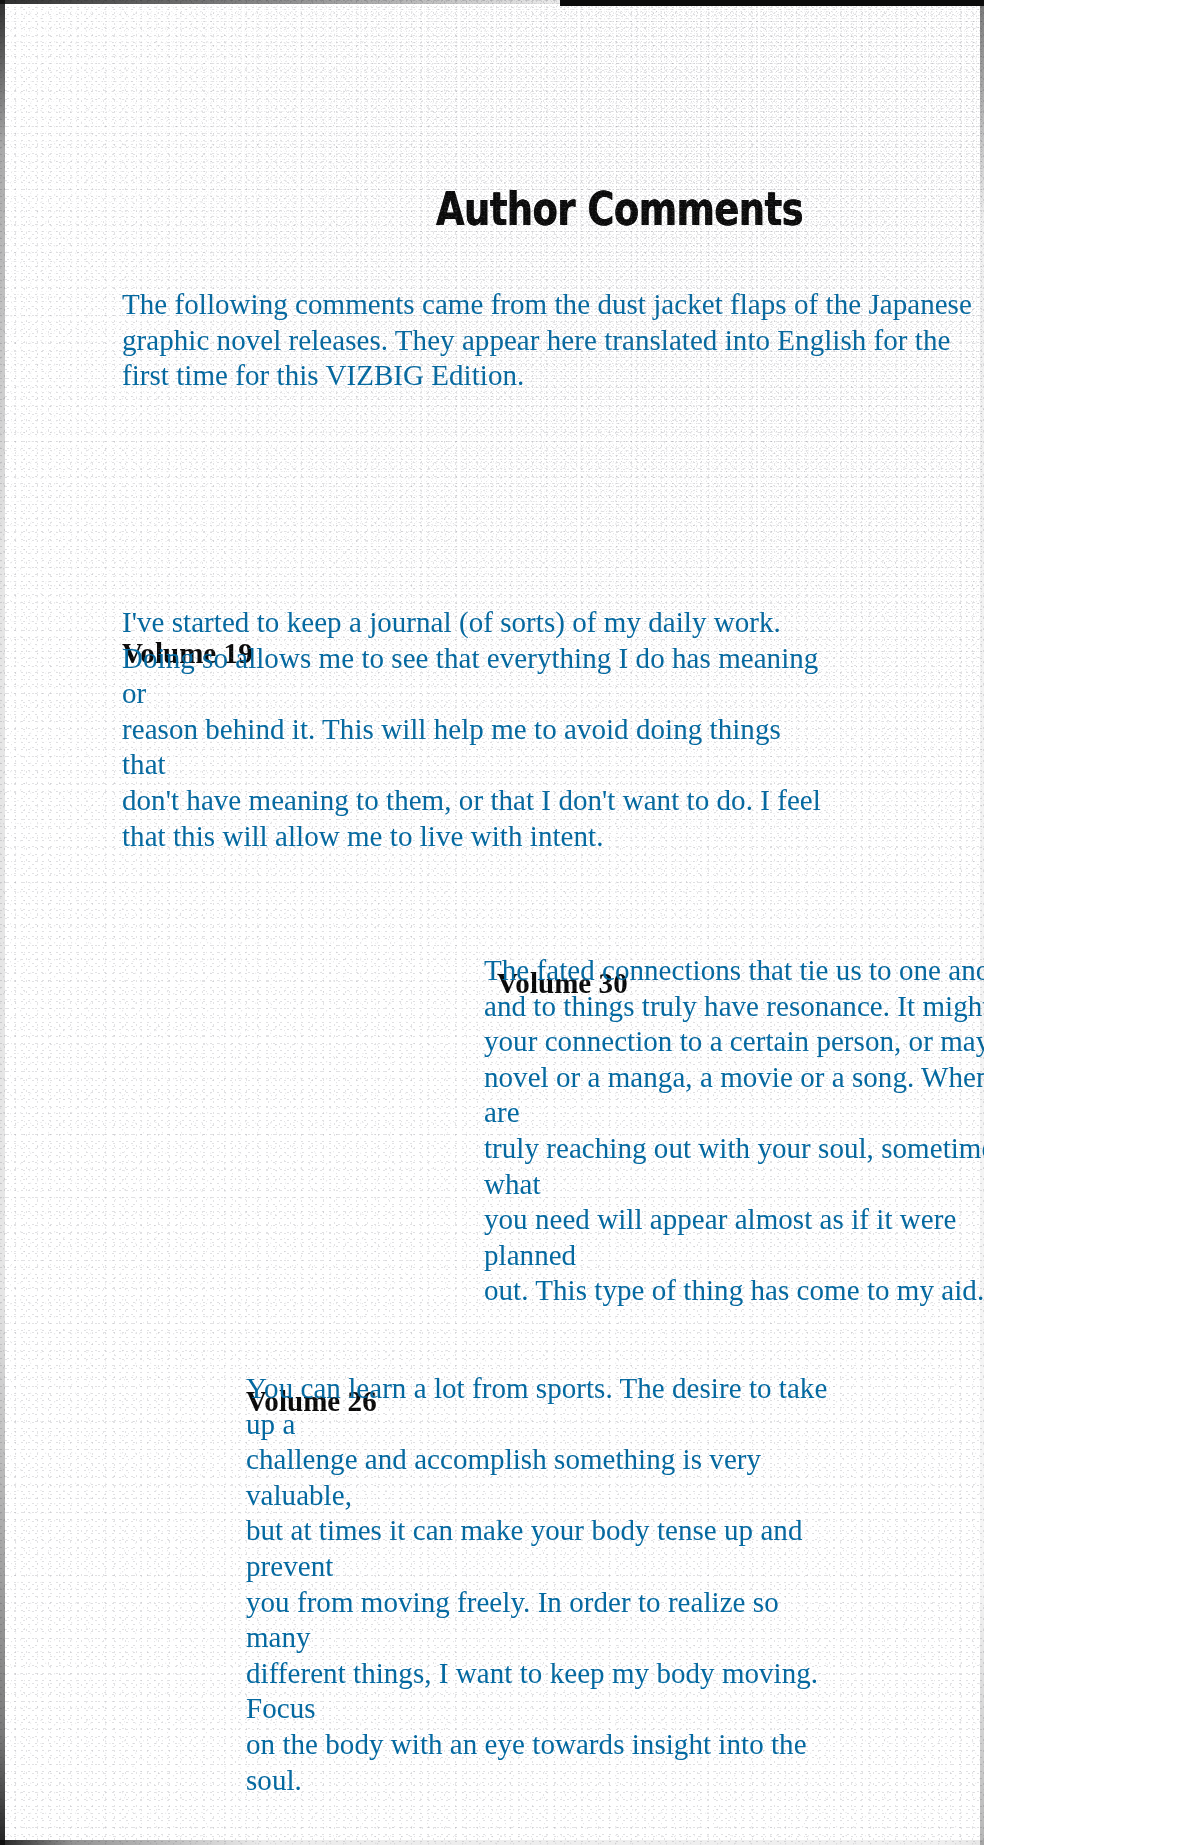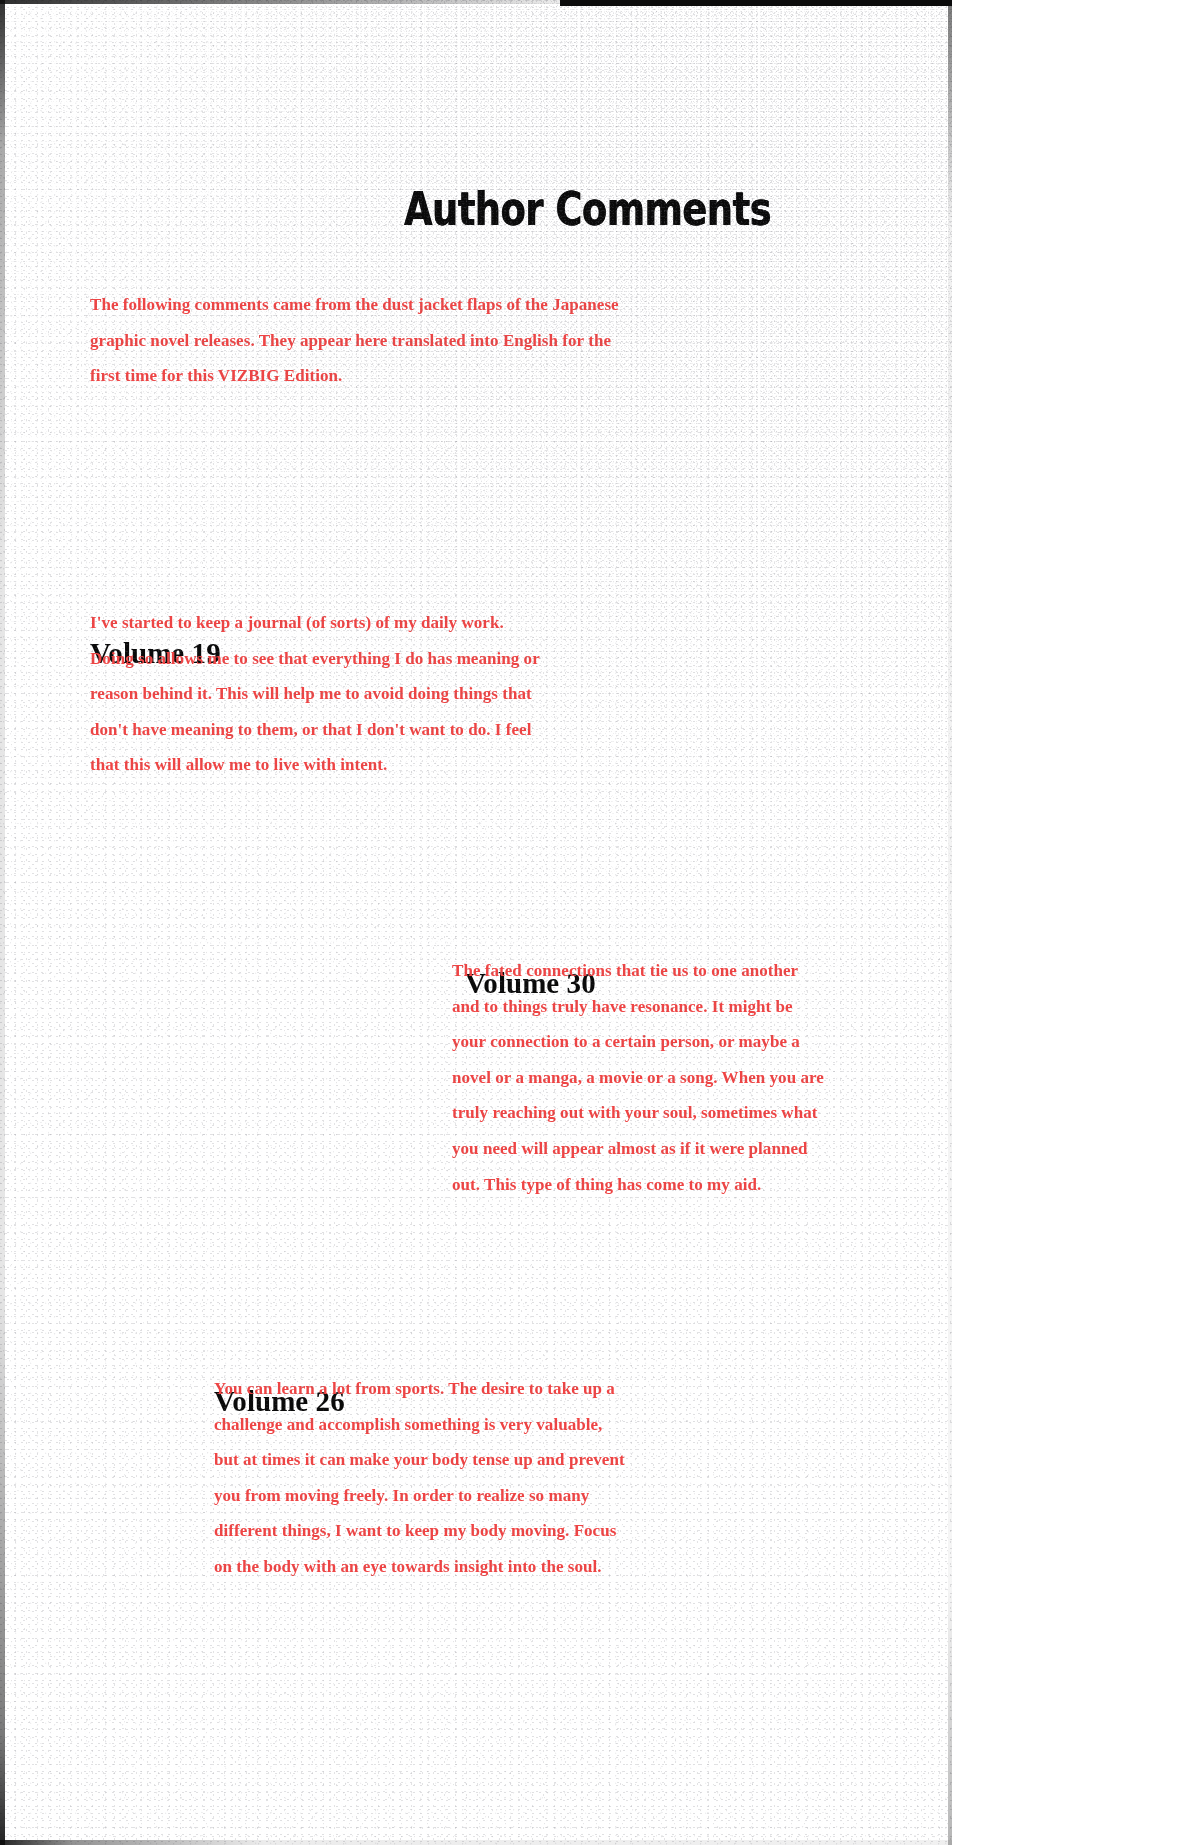--- a/index.html
+++ b/index.html
@@ -9,20 +9,21 @@
   }
 
   #page {
     position: relative;
     width: 952px;
     height: 1845px;
     background: #ffffff;
     overflow: hidden;
     font-family: "Liberation Serif", "DejaVu Serif", serif;
     color: #000000;
+    padding-left: 32px;
     -webkit-font-smoothing: antialiased;
   }
 
   
   .grain {
     position: absolute;
     inset: 0;
     pointer-events: none;
     z-index: 3;
   }
@@ -128,24 +129,24 @@
     transform-origin: left top;
     white-space: nowrap;
     text-shadow:
       0.6px 0 0 rgba(10,10,10,0.9),
       -0.4px 0.4px 0 rgba(10,10,10,0.55),
       0 -0.5px 0 rgba(10,10,10,0.5);
   }
 
   .para {
     position: absolute;
-    font-weight: 700;
-    font-size: 17px;
+    font-weight: 400;
+    font-size: 29px;
     line-height: 35.6px;
-    color: #ef4444;
+    color: #0369a1;
     white-space: pre-line;
     letter-spacing: 0.05px;
   }
 
   .vol-heading {
     position: absolute;
     font-weight: 700;
     font-size: 29px;
     line-height: 35.6px;
     color: #0a0a0a;

